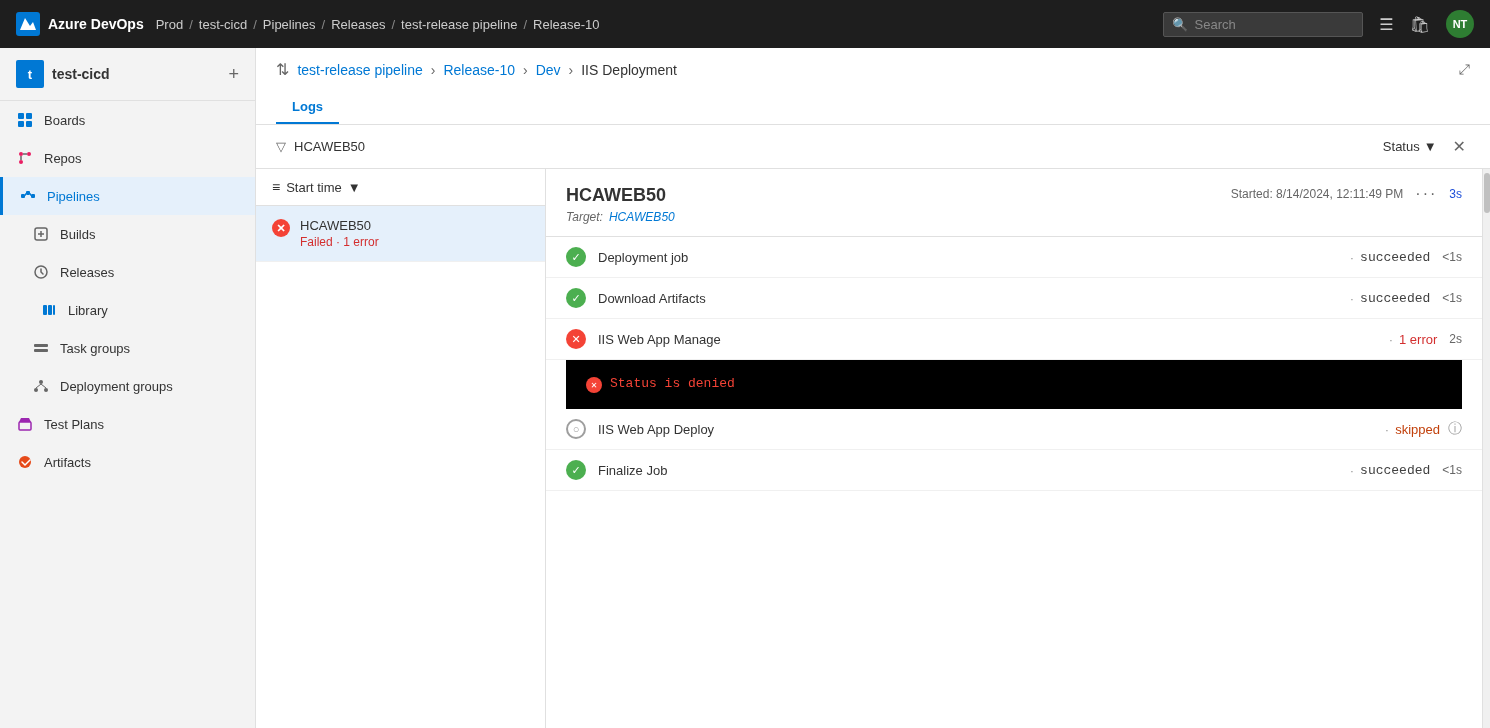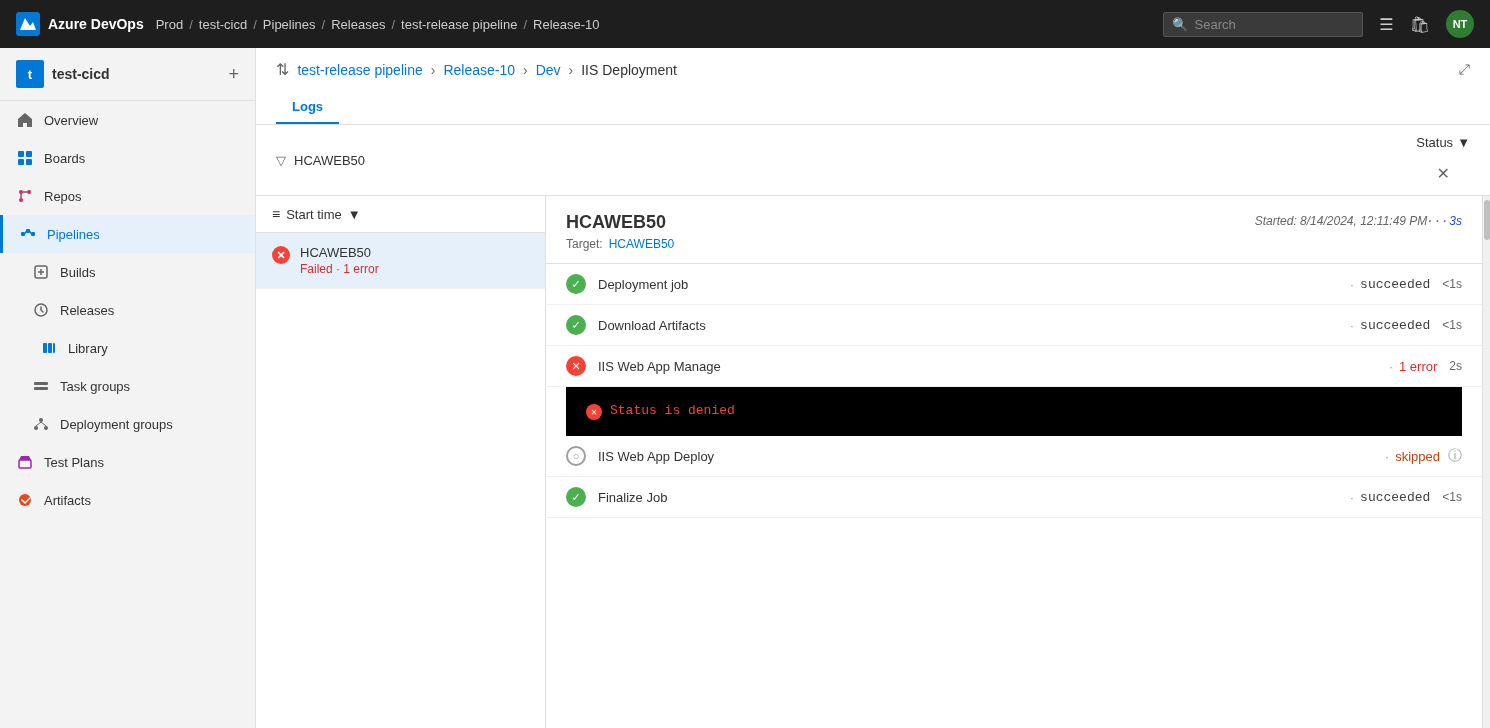--- a/index.html
+++ b/index.html
@@ -212,21 +212,20 @@
       align-items: center;
       gap: 8px;
       color: #333;
       font-size: 13px;
     }
     .filter-icon { color: #666; }
     .filter-right {
       display: flex;
       align-items: center;
       gap: 12px;
-      flex-direction: column;
     }
     .status-dropdown {
       display: flex;
       align-items: center;
       gap: 4px;
       color: #333;
       cursor: pointer;
       font-size: 13px;
     }
     .close-btn {
@@ -285,28 +284,28 @@
       background: #fff;
     }
     .job-header {
       padding: 16px 20px 12px 20px;
       border-bottom: 1px solid #e0e0e0;
       display: flex;
       align-items: flex-start;
       justify-content: space-between;
     }
     .job-title { font-size: 18px; font-weight: 600; color: #333; }
-    .job-meta { margin-top: 4px; display: flex; align-items: center; gap: 6px; }
+    .job-meta { margin-top: 4px; display: flex; align-items: center; gap: 6px; font-style: italic; }
     .job-target-label { font-size: 12px; color: #666; }
     .job-target-link { font-size: 12px; color: #0078d4; text-decoration: none; cursor: pointer; }
     .job-start-time { font-size: 12px; color: #666; }
     .job-header-right {
       display: flex;
       align-items: center;
-      font-style: italic;
+      gap: 12px;
     }
     .more-menu { color: #666; cursor: pointer; letter-spacing: 2px; font-size: 16px; }
     .job-duration { font-size: 12px; color: #1d4ed8; }
 
     
     .steps-list {
       flex: 1;
       overflow-y: auto;
     }
     .step-item {
@@ -429,28 +428,20 @@
 
   <div class="sidebar">
     <div class="sidebar-project">
       <div class="sidebar-project-name">
         <div class="project-icon">t</div>
         <span>test-cicd</span>
       </div>
       <span class="add-icon">+</span>
     </div>
 
-    <div class="sidebar-nav-item">
-      <div class="nav-item-icon">
-        <svg width="16" height="16" viewBox="0 0 16 16" fill="#666">
-            <path d="M8 1L1 7v8h5v-4h4v4h5V7L8 1z"></path>
-          </svg>
-      </div>
-      <span>Overview</span>
-    </div>
 
     <div class="sidebar-nav-item">
       <div class="nav-item-icon">
         <svg width="16" height="16" viewBox="0 0 16 16" fill="none">
           <rect x="1" y="1" width="6" height="6" fill="#0078d4" rx="1"></rect>
           <rect x="9" y="1" width="6" height="6" fill="#0078d4" rx="1"></rect>
           <rect x="1" y="9" width="6" height="6" fill="#0078d4" rx="1"></rect>
           <rect x="9" y="9" width="6" height="6" fill="#0078d4" rx="1"></rect>
         </svg>
       </div>

